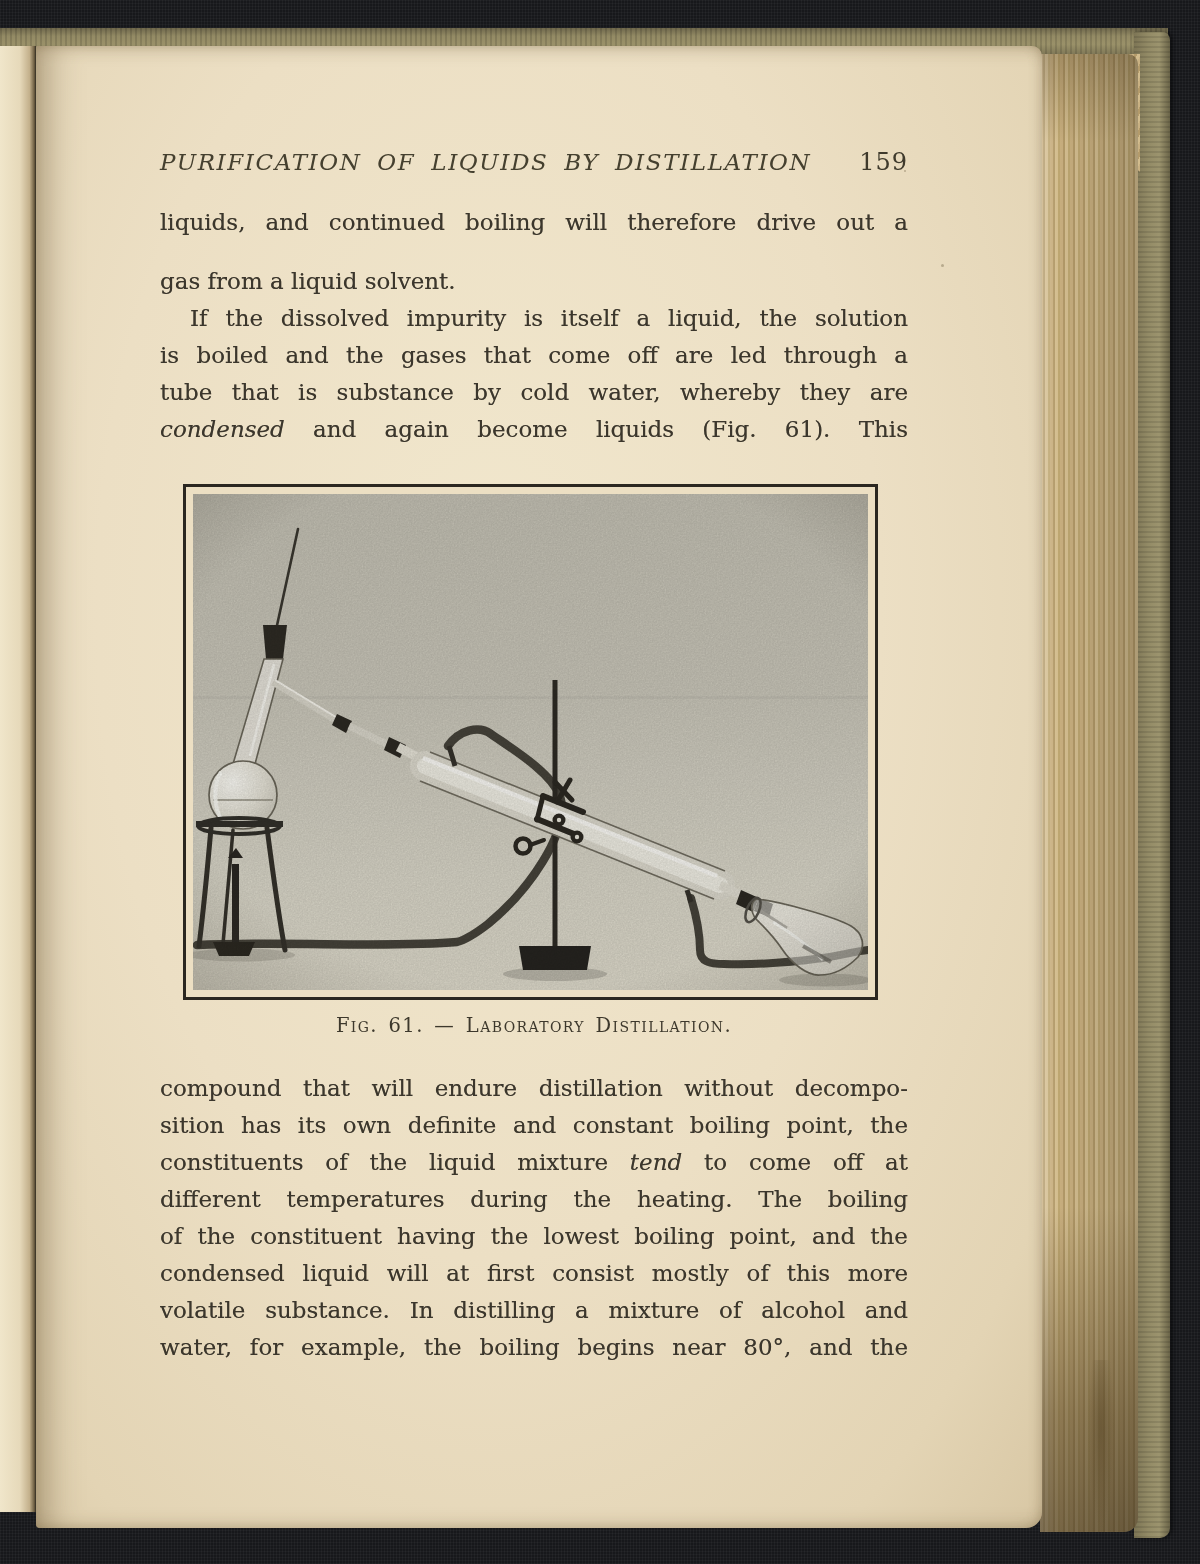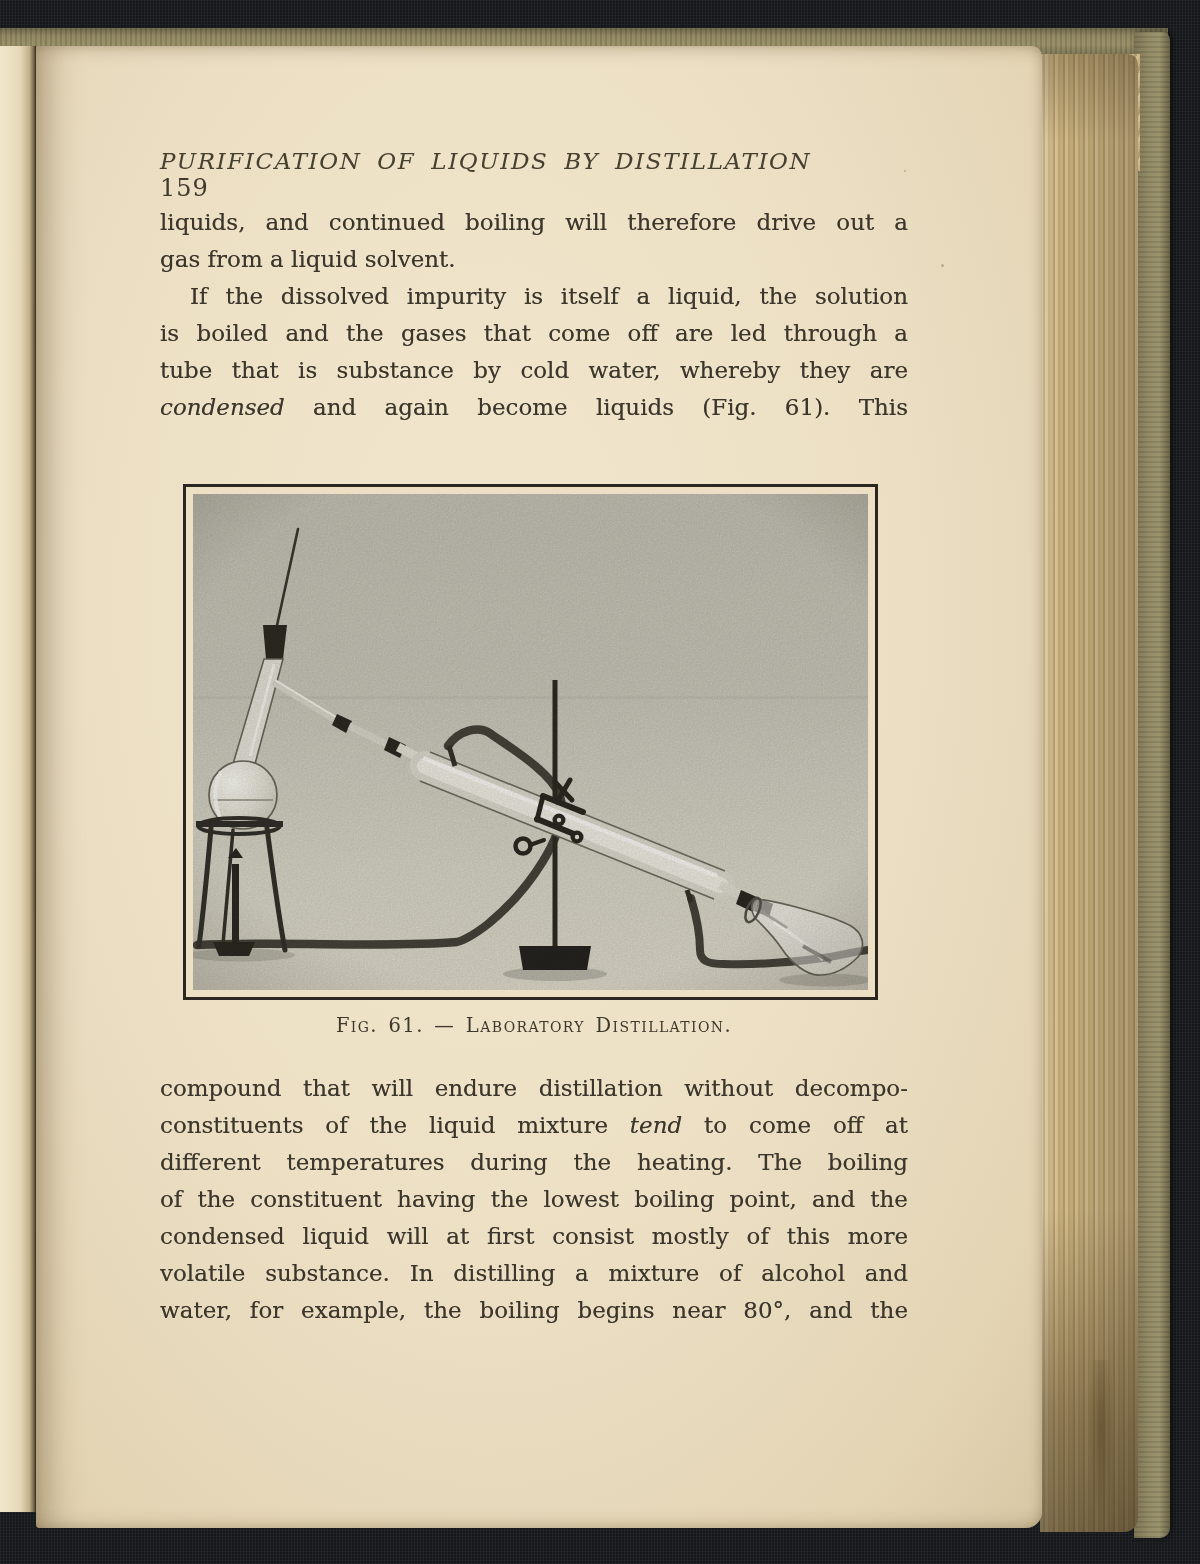--- a/index.html
+++ b/index.html
@@ -50,36 +50,36 @@
   }
   .page{
     position:absolute;left:36px;top:46px;width:1006px;height:1482px;
     background:radial-gradient(ellipse at 45% 38%, #f1e7cd 0%, #ecdfc4 50%, #e3d4b4 84%, #d8c7a4 100%);
     border-radius:2px 10px 16px 4px;
     box-shadow:inset 30px 0 34px -20px rgba(110,90,55,.5), inset -8px 0 14px -8px rgba(110,90,55,.3),
                inset 0 10px 18px -12px rgba(110,90,55,.45), inset 0 -10px 18px -12px rgba(110,90,55,.4);
   }
   .running-head{
     position:absolute;left:124px;top:102px;width:748px;
-    display:flex;justify-content:space-between;align-items:baseline;flex-direction:column;
+    display:flex;justify-content:space-between;align-items:baseline;
   }
   .running-title{
     font-style:italic;font-size:23px;color:#45402f;
     letter-spacing:1.6px;word-spacing:7px;white-space:nowrap;
   }
   .page-number{font-size:24px;color:#3f3a2c;letter-spacing:1px;}
   .textblock{
     position:absolute;left:124px;width:748px;
     font-size:23px;line-height:37px;color:#3b362c;
     text-shadow:0 0 .5px rgba(59,54,44,.55);
   }
   #textblock-upper{top:158px;}
   #textblock-lower{top:1024px;}
   .line{height:37px;text-align:justify;text-align-last:justify;overflow:hidden;}
-  .line.no-just{text-align-last:left;}
+  .line.no-just{text-align-last:left;margin-top:22px;}
   .para.indent .line:first-child{text-indent:30px;}
   em{font-style:italic;}
   .figure-frame{
     position:absolute;left:147px;top:438px;
     border:3px solid #2b2720;padding:7px;background:#ecdfc3;
   }
   .figure-photo{display:block;width:675px;height:496px;}
   .figure-caption{
     position:absolute;left:124px;top:968px;width:748px;
     text-align:center;font-size:19.5px;color:#3d382c;
@@ -240,20 +240,21 @@
       <rect x="0" y="0" width="675" height="496" fill="url(#vig)"></rect>
       <rect x="0" y="0" width="675" height="496" filter="url(#grain)" opacity="0.13"></rect>
     </svg>
   </div>
 
   <div class="figure-caption">Fig. 61. — Laboratory Distillation.</div>
 
   <div class="textblock" id="textblock-lower">
       <div class="para">
         <div class="line"><span>compound that will endure distillation without decompo-</span></div>
+        <div class="line"><span>sition has its own definite and constant boiling point, the</span></div>
         <div class="line"><span>constituents of the liquid mixture </span><em>tend</em><span> to come off at</span></div>
         <div class="line"><span>different temperatures during the heating. The boiling</span></div>
         <div class="line"><span>of the constituent having the lowest boiling point, and the</span></div>
         <div class="line"><span>condensed liquid will at first consist mostly of this more</span></div>
         <div class="line"><span>volatile substance. In distilling a mixture of alcohol and</span></div>
         <div class="line"><span>water, for example, the boiling begins near 80°, and the</span></div>
       </div>
     </div>
 
   <div class="speck" style="left:905px;top:218px;width:3px;height:3px;"></div>

